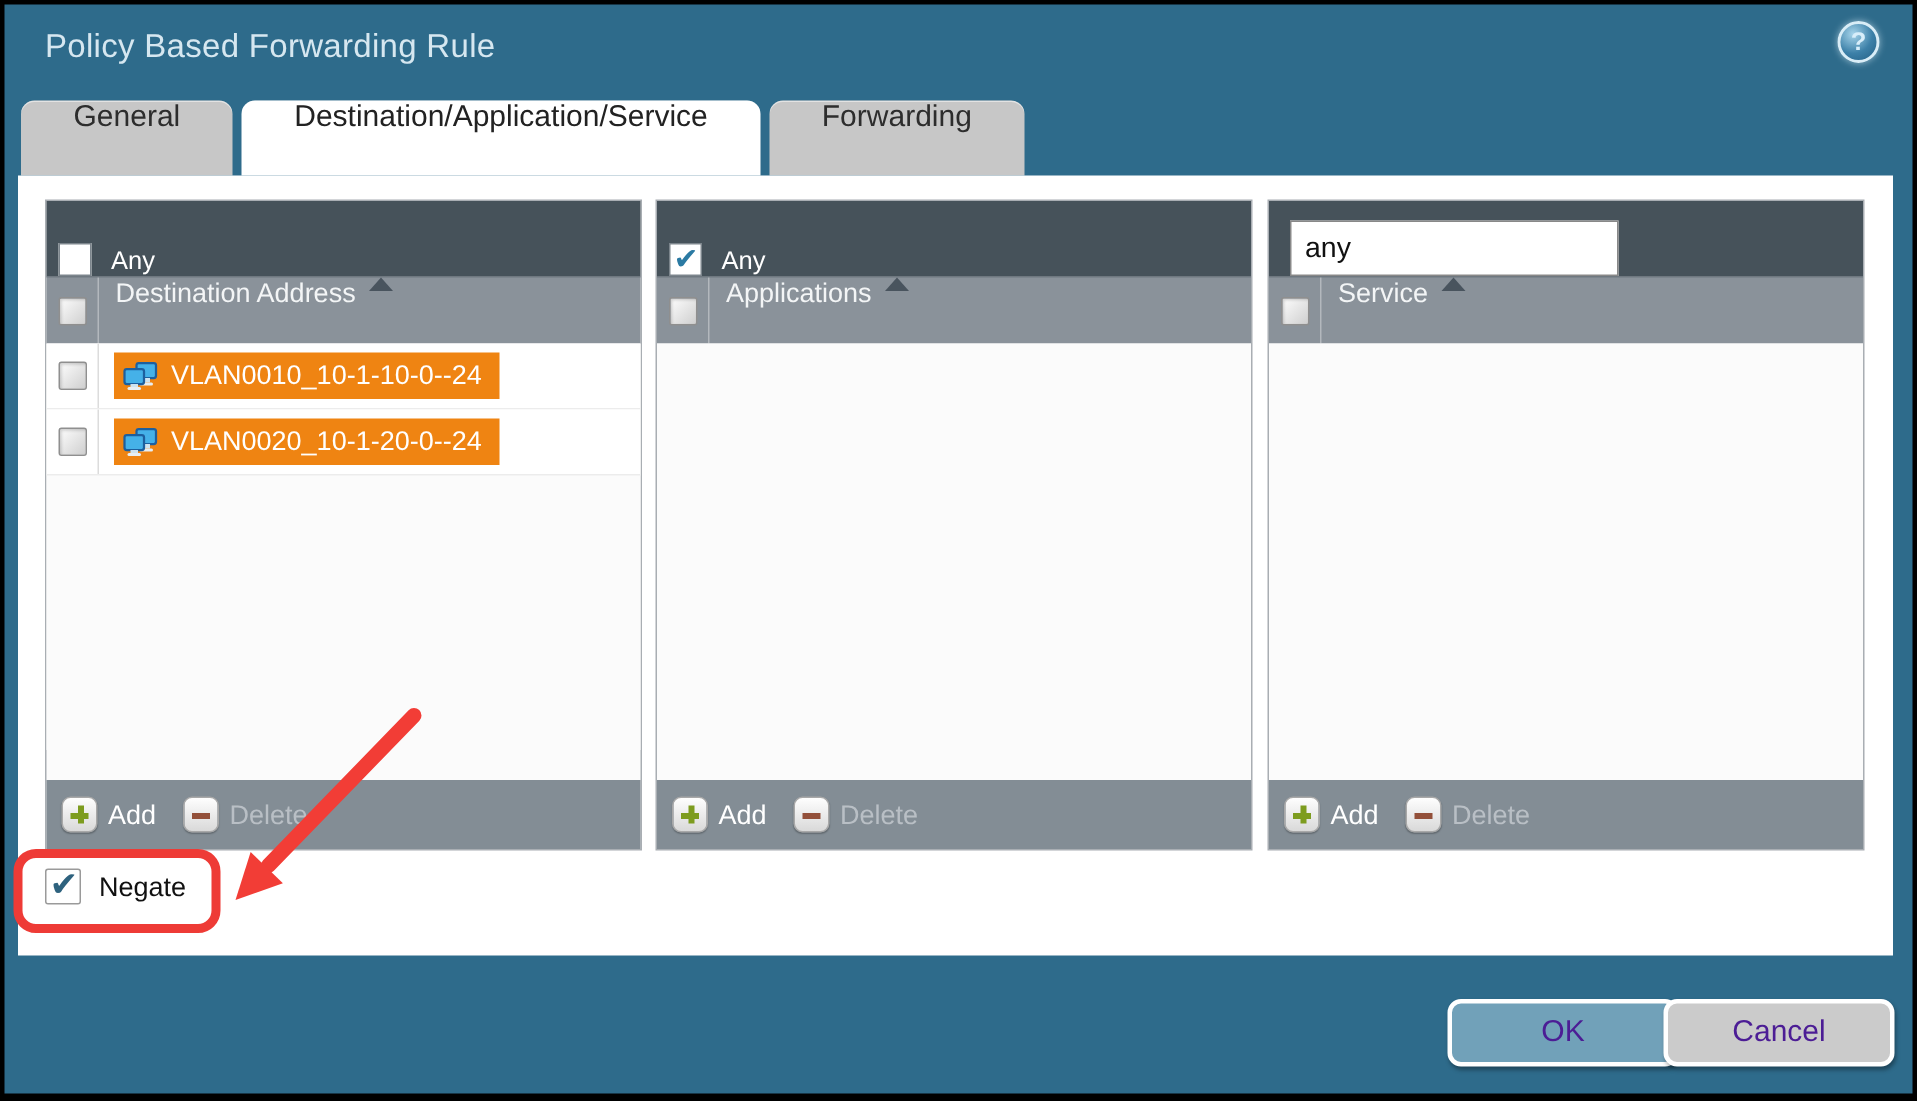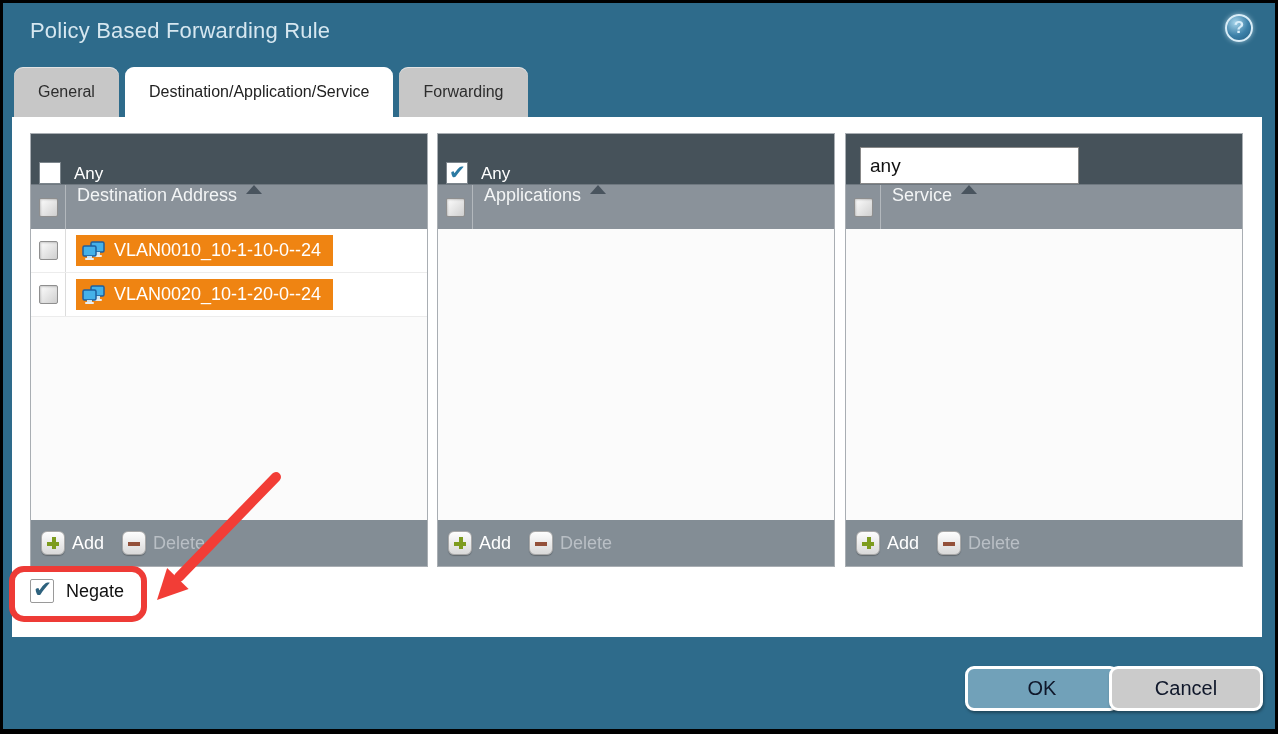--- a/index.html
+++ b/index.html
@@ -9,22 +9,22 @@
 
   
   .title { position:absolute; left:27px; top:15px; font-size:22px; color:#d6e7f0; letter-spacing:.2px; }
   .help { position:absolute; right:22px; top:11px; width:28px; height:28px; border-radius:50%;
           background:radial-gradient(circle at 35% 28%, #a6d4ea, #3c80a8 55%, #235f85);
           border:2px solid #d9edf7; box-shadow:0 0 5px rgba(220,240,250,.6);
           color:#d8eefa; font-size:17px; font-weight:bold; text-align:center; line-height:24px; cursor:pointer; }
 
   
   .tabs { position:absolute; left:11px; top:64px; height:50px; display:flex; gap:6px; }
-  .tab { height:50px; padding:0 24px; background:#c7c7c7; border-radius:9px 9px 0 0;
-         display:flex; align-items:center; font-size:16px; color:#2d2d2d; cursor:pointer;
+  .tab { height:50px; padding:0 35px; background:#c7c7c7; border-radius:9px 9px 0 0;
+         display:flex; align-items:flex-start; font-size:20px; color:#2d2d2d; cursor:pointer;
          box-shadow:inset 0 1px 0 rgba(255,255,255,.5); }
   .tab.active { background:#fff; color:#222; }
 
   
   .content { position:absolute; left:9px; top:114px; width:1250px; height:520px; background:#fff; }
 
   .panel { position:absolute; top:16px; width:398px; height:434px; background:#fbfbfb;
            border:1px solid #a9aeb3; display:flex; flex-direction:column; }
   .panel.p1 { left:18px; } .panel.p2 { left:425px; } .panel.p3 { left:833px; }
 
@@ -69,21 +69,21 @@
   .negate .cbneg { width:24px; height:24px; background:#fff; border:1px solid #9a9a9a; border-radius:2px; position:relative; }
   .negate .cbneg.checked::after { content:"\2714"; position:absolute; left:2px; top:-4px; font-size:23px; color:#2e627e; }
   .negate .lbl { font-size:18px; color:#111; }
 
   
   .redrect { position:absolute; left:6px; top:563px; width:138px; height:56px; border:6px solid #ee3b36; border-radius:15px; pointer-events:none; }
   .arrow-svg { position:absolute; left:130px; top:430px; pointer-events:none; }
 
   
   .btn { position:absolute; top:663px; width:154px; height:45px; border-radius:9px; border:3px solid #fff;
-         font-size:20px; color:#0f172a; display:flex; align-items:center; justify-content:center;
+         font-size:20px; color:#4c1d95; display:flex; align-items:center; justify-content:center;
          cursor:pointer; box-shadow:1px 2px 3px rgba(0,0,0,.35); }
   .btn.ok { left:962px; background:#71a1b9; }
   .btn.cancel { left:1106px; background:#cbcbcb; }
 </style>
 </head>
 <body>
 
 <div class="screen">
   <div class="dialog">
 

